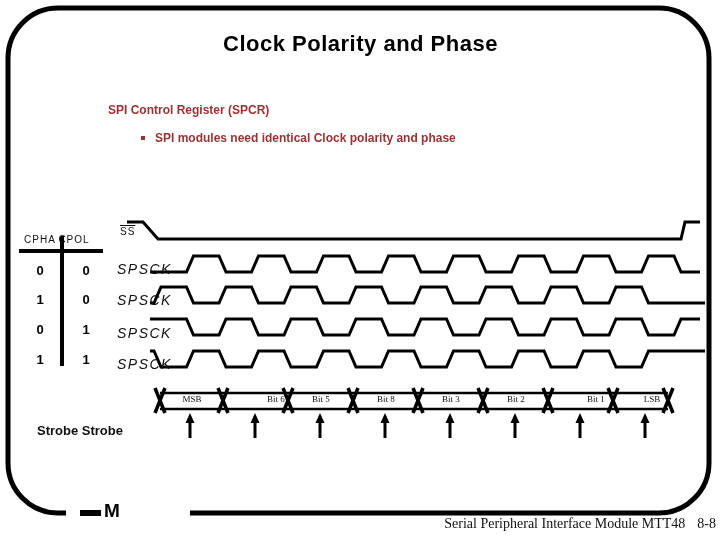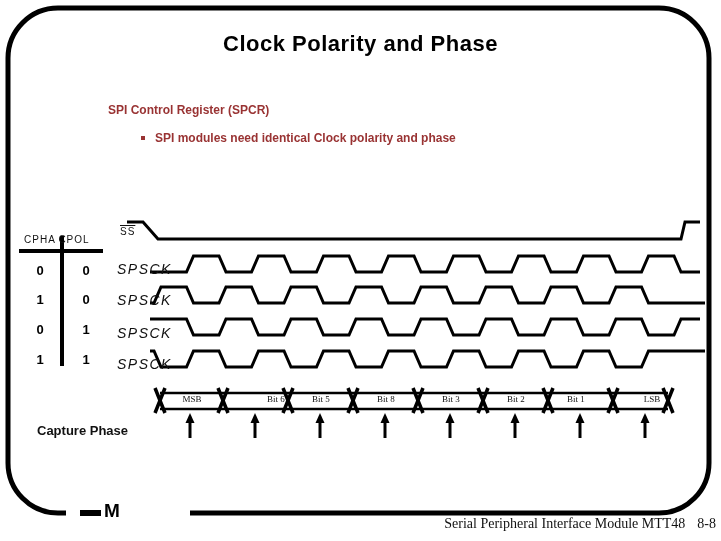--- a/index.html
+++ b/index.html
@@ -109,23 +109,23 @@
   <div class="lbl sig" style="left:117px;top:292px;">SPSCK</div>
   <div class="lbl sig" style="left:117px;top:325px;">SPSCK</div>
   <div class="lbl sig" style="left:117px;top:356px;">SPSCK</div>
 
   <div class="lbl bit" style="left:162px;">MSB</div>
   <div class="lbl bit" style="left:230px;margin-left:16px;">Bit 6</div>
   <div class="lbl bit" style="left:291px;">Bit 5</div>
   <div class="lbl bit" style="left:356px;">Bit 8</div>
   <div class="lbl bit" style="left:421px;">Bit 3</div>
   <div class="lbl bit" style="left:486px;">Bit 2</div>
-  <div class="lbl bit" style="left:546px;">Bit 1</div>
+  <div class="lbl bit" style="left:566px;">Bit 1</div>
   <div class="lbl bit" style="left:611px;padding-left:11px;">LSB</div>
 
-  <div class="lbl buslbl" style="left:37px;top:423px;">Capture Phase</div>
+  <div class="lbl buslbl" style="left:37px;top:423px;">Strobe Strobe</div>
 
   <div class="lbl mlogo">M</div>
   <div class="lbl footer">
     <span>Serial Peripheral Interface Module MTT48</span><span class="pg">8-8</span>
   </div>
 
 </div>
 
 </body></html>

